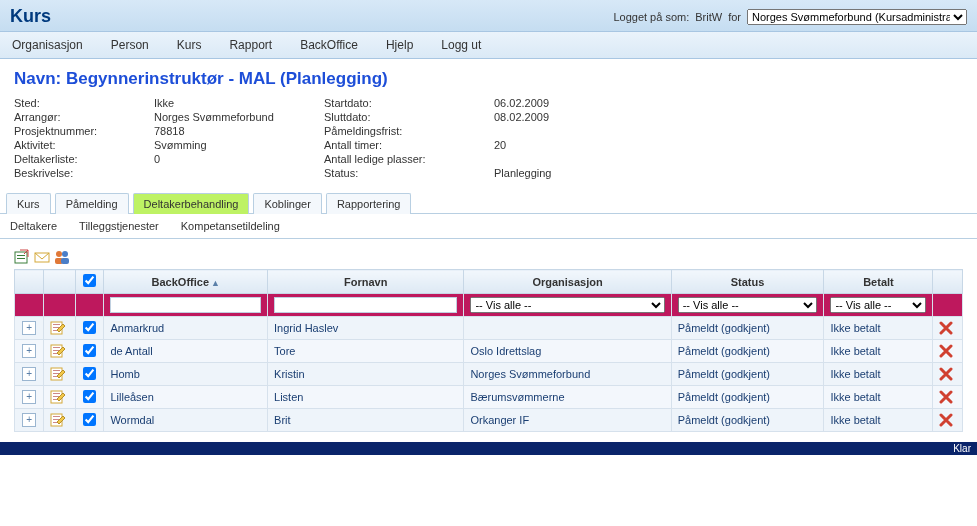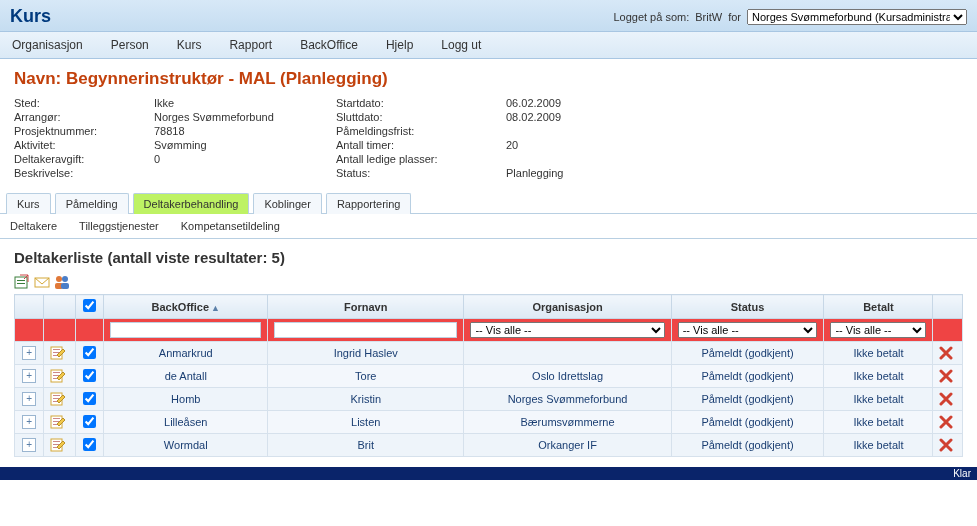--- a/index.html
+++ b/index.html
@@ -4,41 +4,41 @@
 <style>
 * { box-sizing: border-box; margin: 0; padding: 0; }
 body { font-family: Verdana, Arial, sans-serif; font-size: 11px; color: #333; background: #fff; width: 977px; }
 .hdr { background: linear-gradient(#d7e8f7, #c5ddf1); padding: 6px 10px 4px; display: flex; align-items: center; border-bottom: 1px solid #a8c6e2; }
 .hdr-title { color: #003a7e; font-weight: bold; font-size: 18px; flex: 1; }
 .hdr-right { display: flex; align-items: center; gap: 6px; font-size: 11px; }
 .hdr-right select { font-size: 11px; width: 220px; }
 .menu { background: linear-gradient(#eaf3fb, #dae9f6); padding: 6px 12px; display: flex; gap: 28px; border-bottom: 1px solid #a8c6e2; font-size: 12px; }
 .menu span { cursor: pointer; }
 .panel { padding: 10px 14px 14px; }
-.panel h2 { font-size: 17px; font-weight: bold; color: #c2410c; margin-bottom: 8px; }
-.info { display: flex; gap: 12px; }
+.panel h2 { font-size: 17px; font-weight: bold; color: #1d4ed8; margin-bottom: 8px; }
+.info { display: flex; gap: 0; }
 .info-col { display: grid; grid-template-columns: 140px 170px; row-gap: 2px; }
 .info-col2 { display: grid; grid-template-columns: 170px 170px; row-gap: 2px; }
 .info-label { color: #333; }
 .tabs { display: flex; gap: 4px; padding: 0 6px; }
 .tab { background: #f4f8fc; border: 1px solid #b8cfe2; border-bottom: none; padding: 4px 10px; font-size: 11px; cursor: pointer; border-radius: 2px 2px 0 0; }
 .tab.active { background: #bef264; font-weight: normal; position: relative; z-index: 2; }
 .tabstrip { border-bottom: 1px solid #b8cfe2; margin-top: -1px; }
 .subtabs { display: flex; gap: 22px; padding: 6px 10px; background: #fff; border-bottom: 1px solid #b8cfe2; font-size: 11px; }
 .subtabs span { cursor: pointer; }
 .content { padding: 10px 14px; }
 .content h3 { font-size: 15px; font-weight: bold; margin-bottom: 8px; }
 .content p { margin-bottom: 10px; }
 .toolbar { display: flex; gap: 4px; margin-bottom: 4px; }
 .ico { width: 16px; height: 16px; display: inline-block; }
 table.grid { width: 100%; border-collapse: collapse; }
 table.grid th { background: linear-gradient(#f2f7fc, #dde9f4); border: 1px solid #c7d7e6; padding: 4px 6px; font-size: 11px; font-weight: bold; text-align: center; }
 table.grid td { border: 1px solid #d6e1ec; padding: 3px 6px; font-size: 11px; background: #f6f9fd; }
-table.grid tr.filter td { background: #ef4444; }
-table.grid tr.row td { background: #eef4fa; text-align: center; }
+table.grid tr.filter td { background: #be185d; }
+table.grid tr.row td { background: #eef4fa; }
 table.grid tr.row:nth-child(odd) td { background: #f3f7fc; }
 .sort-arrow { color: #5a7fa8; font-size: 9px; margin-left: 2px; }
 .expand { width: 14px; height: 14px; border: 1px solid #9ab5d0; background: #fff; display: inline-flex; align-items: center; justify-content: center; font-size: 10px; color: #5a7fa8; cursor: pointer; line-height: 1; }
 .edit-ico svg, .del-ico svg, .toolbar svg { display: block; }
 .del-ico { cursor: pointer; }
 select.gs { font-size: 11px; width: 100%; }
 input.gs { font-size: 11px; width: 100%; border: 1px solid #c0d0e0; padding: 1px 2px; }
 .status { background: #0a246a; color: #fff; font-size: 10px; padding: 1px 6px; text-align: right; }
 .cell-link { color: #1a3e72; }
 </style>
@@ -75,21 +75,21 @@
   <div class="info">
     <div class="info-col">
       <span class="info-label">Sted:</span>
         <span>Ikke</span>
       <span class="info-label">Arrangør:</span>
         <span>Norges Svømmeforbund</span>
       <span class="info-label">Prosjektnummer:</span>
         <span>78818</span>
       <span class="info-label">Aktivitet:</span>
         <span>Svømming</span>
-      <span class="info-label">Deltakeravgift:</span>
+      <span class="info-label">Deltakerliste:</span>
         <span>0</span>
       <span class="info-label">Beskrivelse:</span>
         <span></span>
     </div>
     <div class="info-col2">
       <span class="info-label">Startdato:</span>
         <span>06.02.2009</span>
       <span class="info-label">Sluttdato:</span>
         <span>08.02.2009</span>
       <span class="info-label">Påmeldingsfrist:</span>
@@ -113,21 +113,20 @@
 </div>
 <div class="tabstrip"></div>
 
 <div class="subtabs">
   <span>Deltakere</span>
   <span>Tilleggstjenester</span>
   <span>Kompetansetildeling</span>
 </div>
 
 <div class="content">
-  <h3>Deltakerliste (antall viste resultater: 5)</h3>
 
   <div class="toolbar">
     <span class="ico">
         <svg width="16" height="16">
           <rect x="1" y="3" width="12" height="11" fill="#fff" stroke="#3a7e3a"></rect>
           <path d="M6 1 L14 1 L14 8" fill="none" stroke="#c44"></path>
           <path d="M10 5 L14 1" stroke="#c44"></path>
           <rect x="3" y="6" width="8" height="1" fill="#3a7e3a"></rect>
           <rect x="3" y="9" width="8" height="1" fill="#3a7e3a"></rect>
         </svg>

